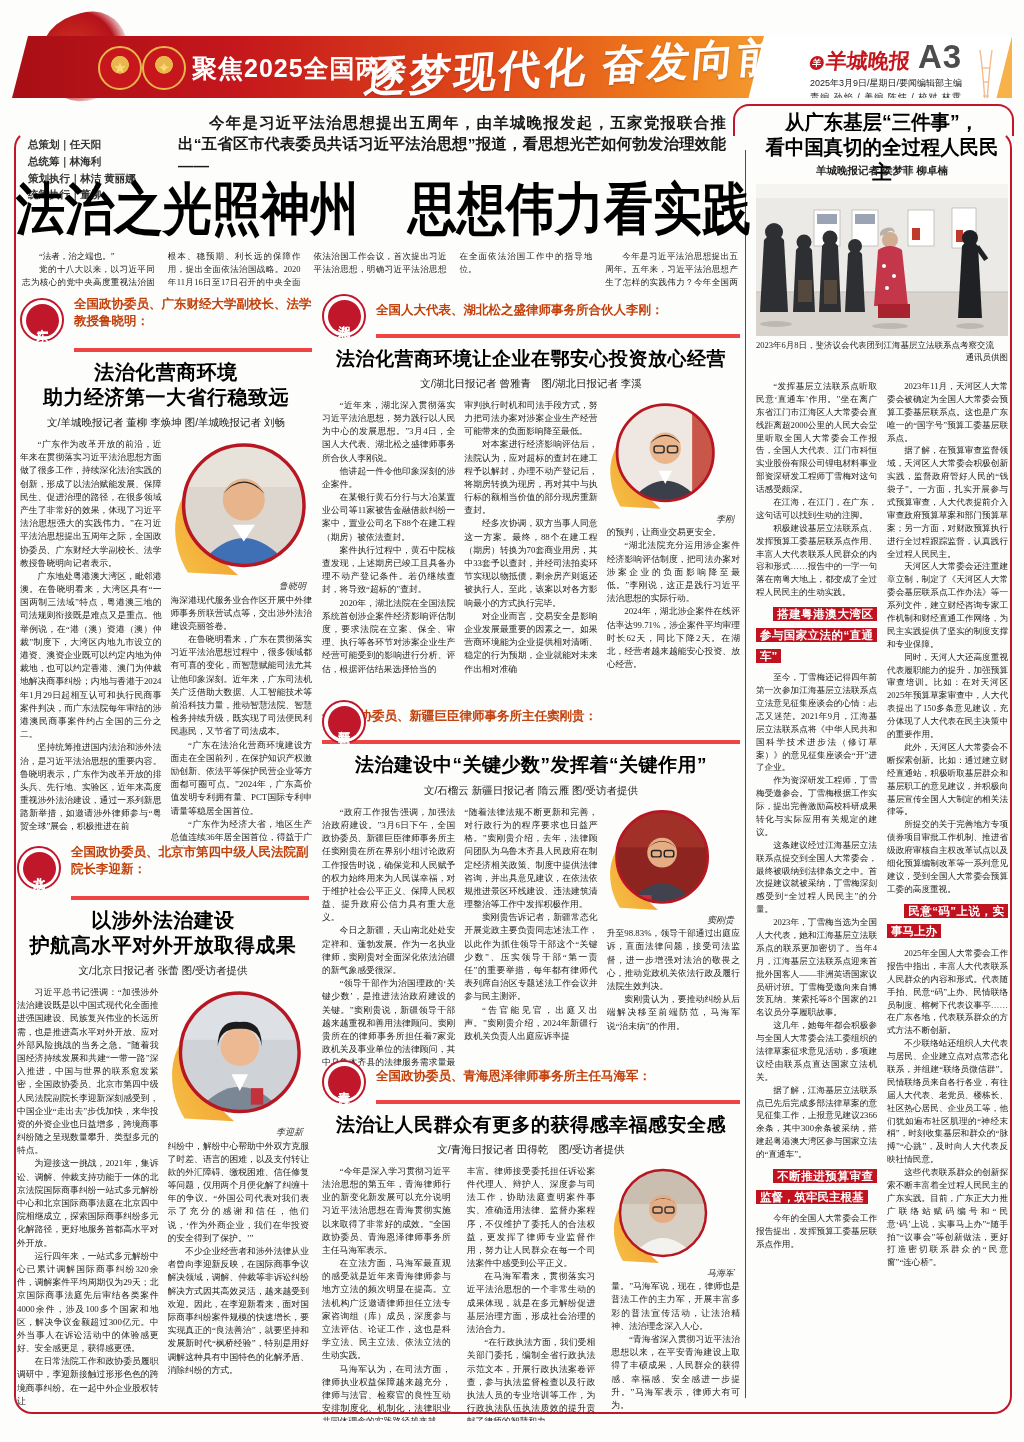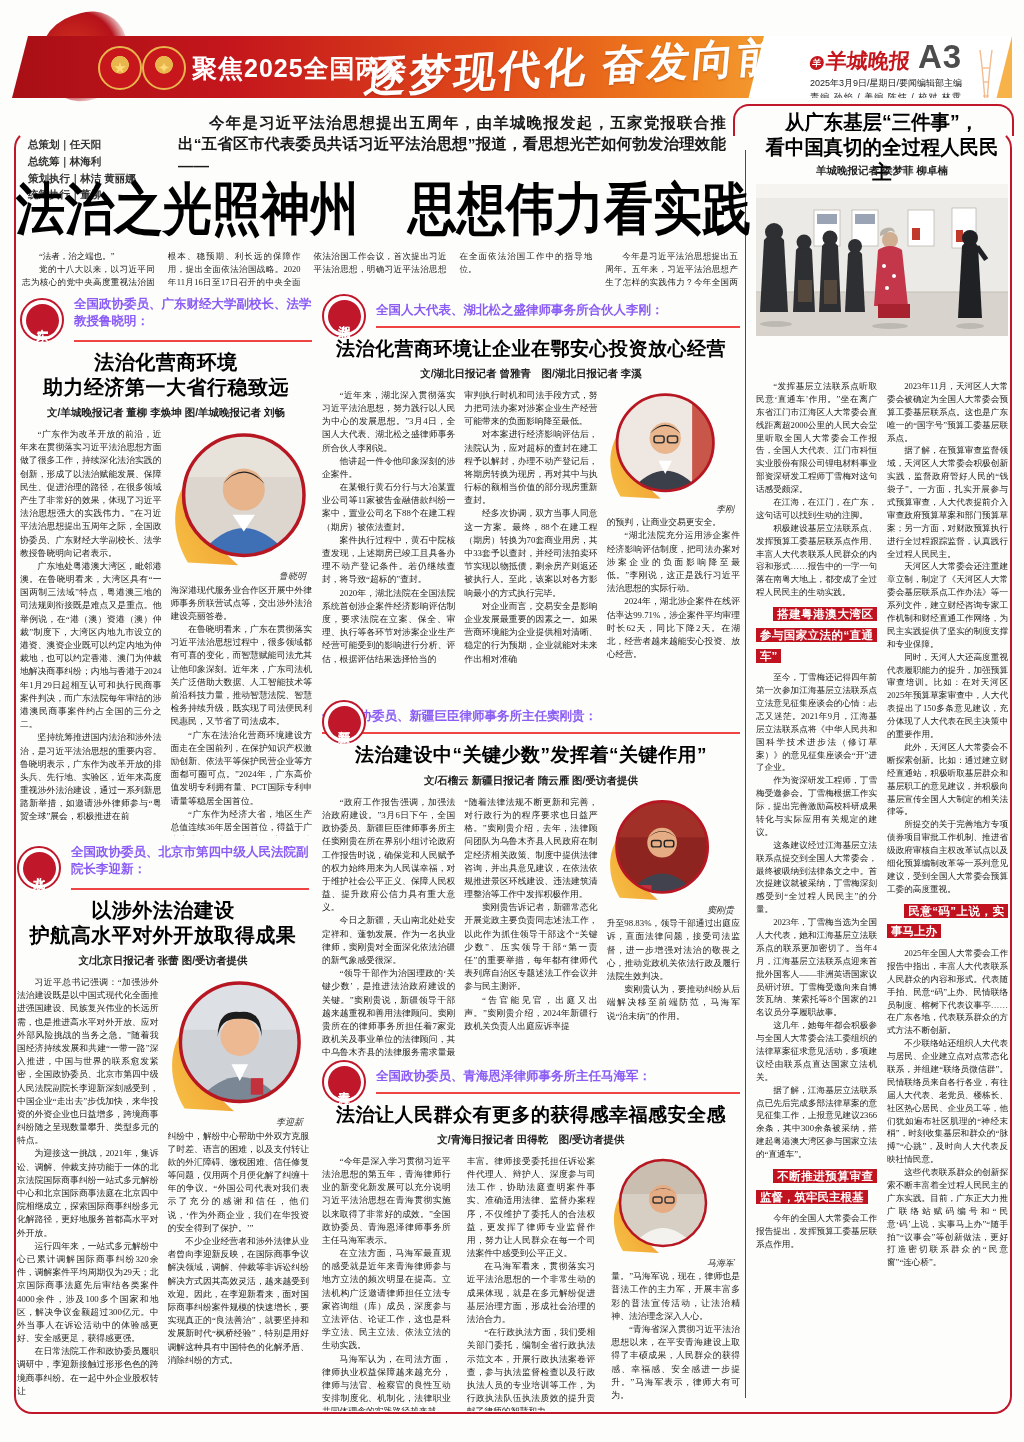--- a/index.html
+++ b/index.html
@@ -49,24 +49,24 @@
     font-family:"Liberation Serif","DejaVu Serif",serif;font-size:8.5px;line-height:1.5;text-align:justify;
     color:#222;overflow:hidden;}
   .introcols p{margin:0;text-indent:2em;}
   
   .sec{position:absolute;}
   .badge{position:absolute;width:40px;height:40px;border:2px solid #c1172b;border-radius:50%;background:#fff;
     display:flex;align-items:center;justify-content:center;}
   .badge .in{width:33px;height:33px;border-radius:50%;background:#c1172b;color:#fff;font-size:12px;
     font-weight:700;display:flex;align-items:center;justify-content:center;line-height:1.05;
     writing-mode:vertical-rl;letter-spacing:1px;}
-  .kicker{font-size:12.5px;font-weight:800;color:#8b5cf6;line-height:1.35;border-bottom:2px solid #ef4444;
-    padding-bottom:4px;}
+  .kicker{font-size:12.5px;font-weight:800;color:#c2410c;line-height:1.35;border-bottom:4px solid #ef4444;
+    padding-bottom:12px;}
   .shead{font-weight:900;color:#000;text-align:center;line-height:1.25;letter-spacing:.5px;}
-  .byline{font-size:10.5px;font-weight:700;color:#222;text-align:center;}
+  .byline{font-size:10.5px;font-weight:400;color:#222;text-align:center;}
   .bodycols{display:flex;gap:9px;overflow:hidden;}
   .bcol{flex:1;font-family:"Liberation Serif","DejaVu Serif",serif;font-size:8.8px;line-height:1.5;
     text-align:justify;color:#1c1c1c;overflow:hidden;}
   .bcol p{margin:0;text-indent:2em;}
   .cont p:first-child{text-indent:0;}
   .pwrap{position:relative;margin:0 0 2px 0;}
   .pcap{font-size:9px;text-align:right;color:#333;font-style:italic;padding-right:6px;margin:0 0 3px 0;
     font-family:"Liberation Serif","DejaVu Serif",serif;}
   
   .rhead{position:absolute;left:756px;top:110px;width:252px;font-size:20px;font-weight:900;color:#000;
@@ -458,20 +458,24 @@
         <rect x="219" y="64" width="5" height="16" transform="rotate(-35 219 64)"></rect>
       </g>
       <circle cx="214" cy="54" r="8" fill="#d9b08c" opacity="0.0"></circle>
       <g opacity="0.25" fill="#6d6a64">
         <ellipse cx="20" cy="140" rx="16" ry="3"></ellipse>
           <ellipse cx="134" cy="142" rx="18" ry="3"></ellipse>
         <ellipse cx="214" cy="142" rx="14" ry="3"></ellipse>
       </g>
     </svg>
   </div>
+  <div class="rcap">
+    <span>2023年6月8日，斐济议会代表团到江海基层立法联系点考察交流</span>
+    <span class="credit">通讯员供图</span>
+  </div>
   <div class="rbody">
       <p>“发挥基层立法联系点听取民意‘直通车’作用。”坐在离广东省江门市江海区人大常委会直线距离超2000公里的人民大会堂里听取全国人大常委会工作报告，全国人大代表、江门市科恒实业股份有限公司锂电材料事业部资深研发工程师丁雪梅对这句话感受颇深。</p>
       <p>在江海，在江门，在广东，这句话可以找到生动的注脚。</p>
       <p>积极建设基层立法联系点、发挥预算工委基层联系点作用、丰富人大代表联系人民群众的内容和形式……报告中的一字一句落在南粤大地上，都变成了全过程人民民主的生动实践。</p>
       <p class="rsub"><span>搭建粤港澳大湾区参与国家立法的“直通车”</span></p>
       <p>至今，丁雪梅还记得四年前第一次参加江海基层立法联系点立法意见征集座谈会的心情：忐忑又迷茫。2021年9月，江海基层立法联系点将《中华人民共和国科学技术进步法（修订草案）》的意见征集座谈会“开”进了企业。</p>
       <p>作为资深研发工程师，丁雪梅受邀参会。丁雪梅根据工作实际，提出完善激励高校科研成果转化与实际应用有关规定的建议。</p>
       <p>这条建议经过江海基层立法联系点提交到全国人大常委会，最终被吸纳到法律条文之中。首次提建议就被采纳，丁雪梅深刻感受到“全过程人民民主”的分量。</p>
       <p>2023年，丁雪梅当选为全国人大代表，她和江海基层立法联系点的联系更加密切了。当年4月，江海基层立法联系点迎来首批外国客人——非洲英语国家议员研讨班。丁雪梅受邀向来自博茨瓦纳、莱索托等8个国家的21名议员分享履职故事。</p>
       <p>这几年，她每年都会积极参与全国人大常委会法工委组织的法律草案征求意见活动，多项建议经由联系点直达国家立法机关。</p>

